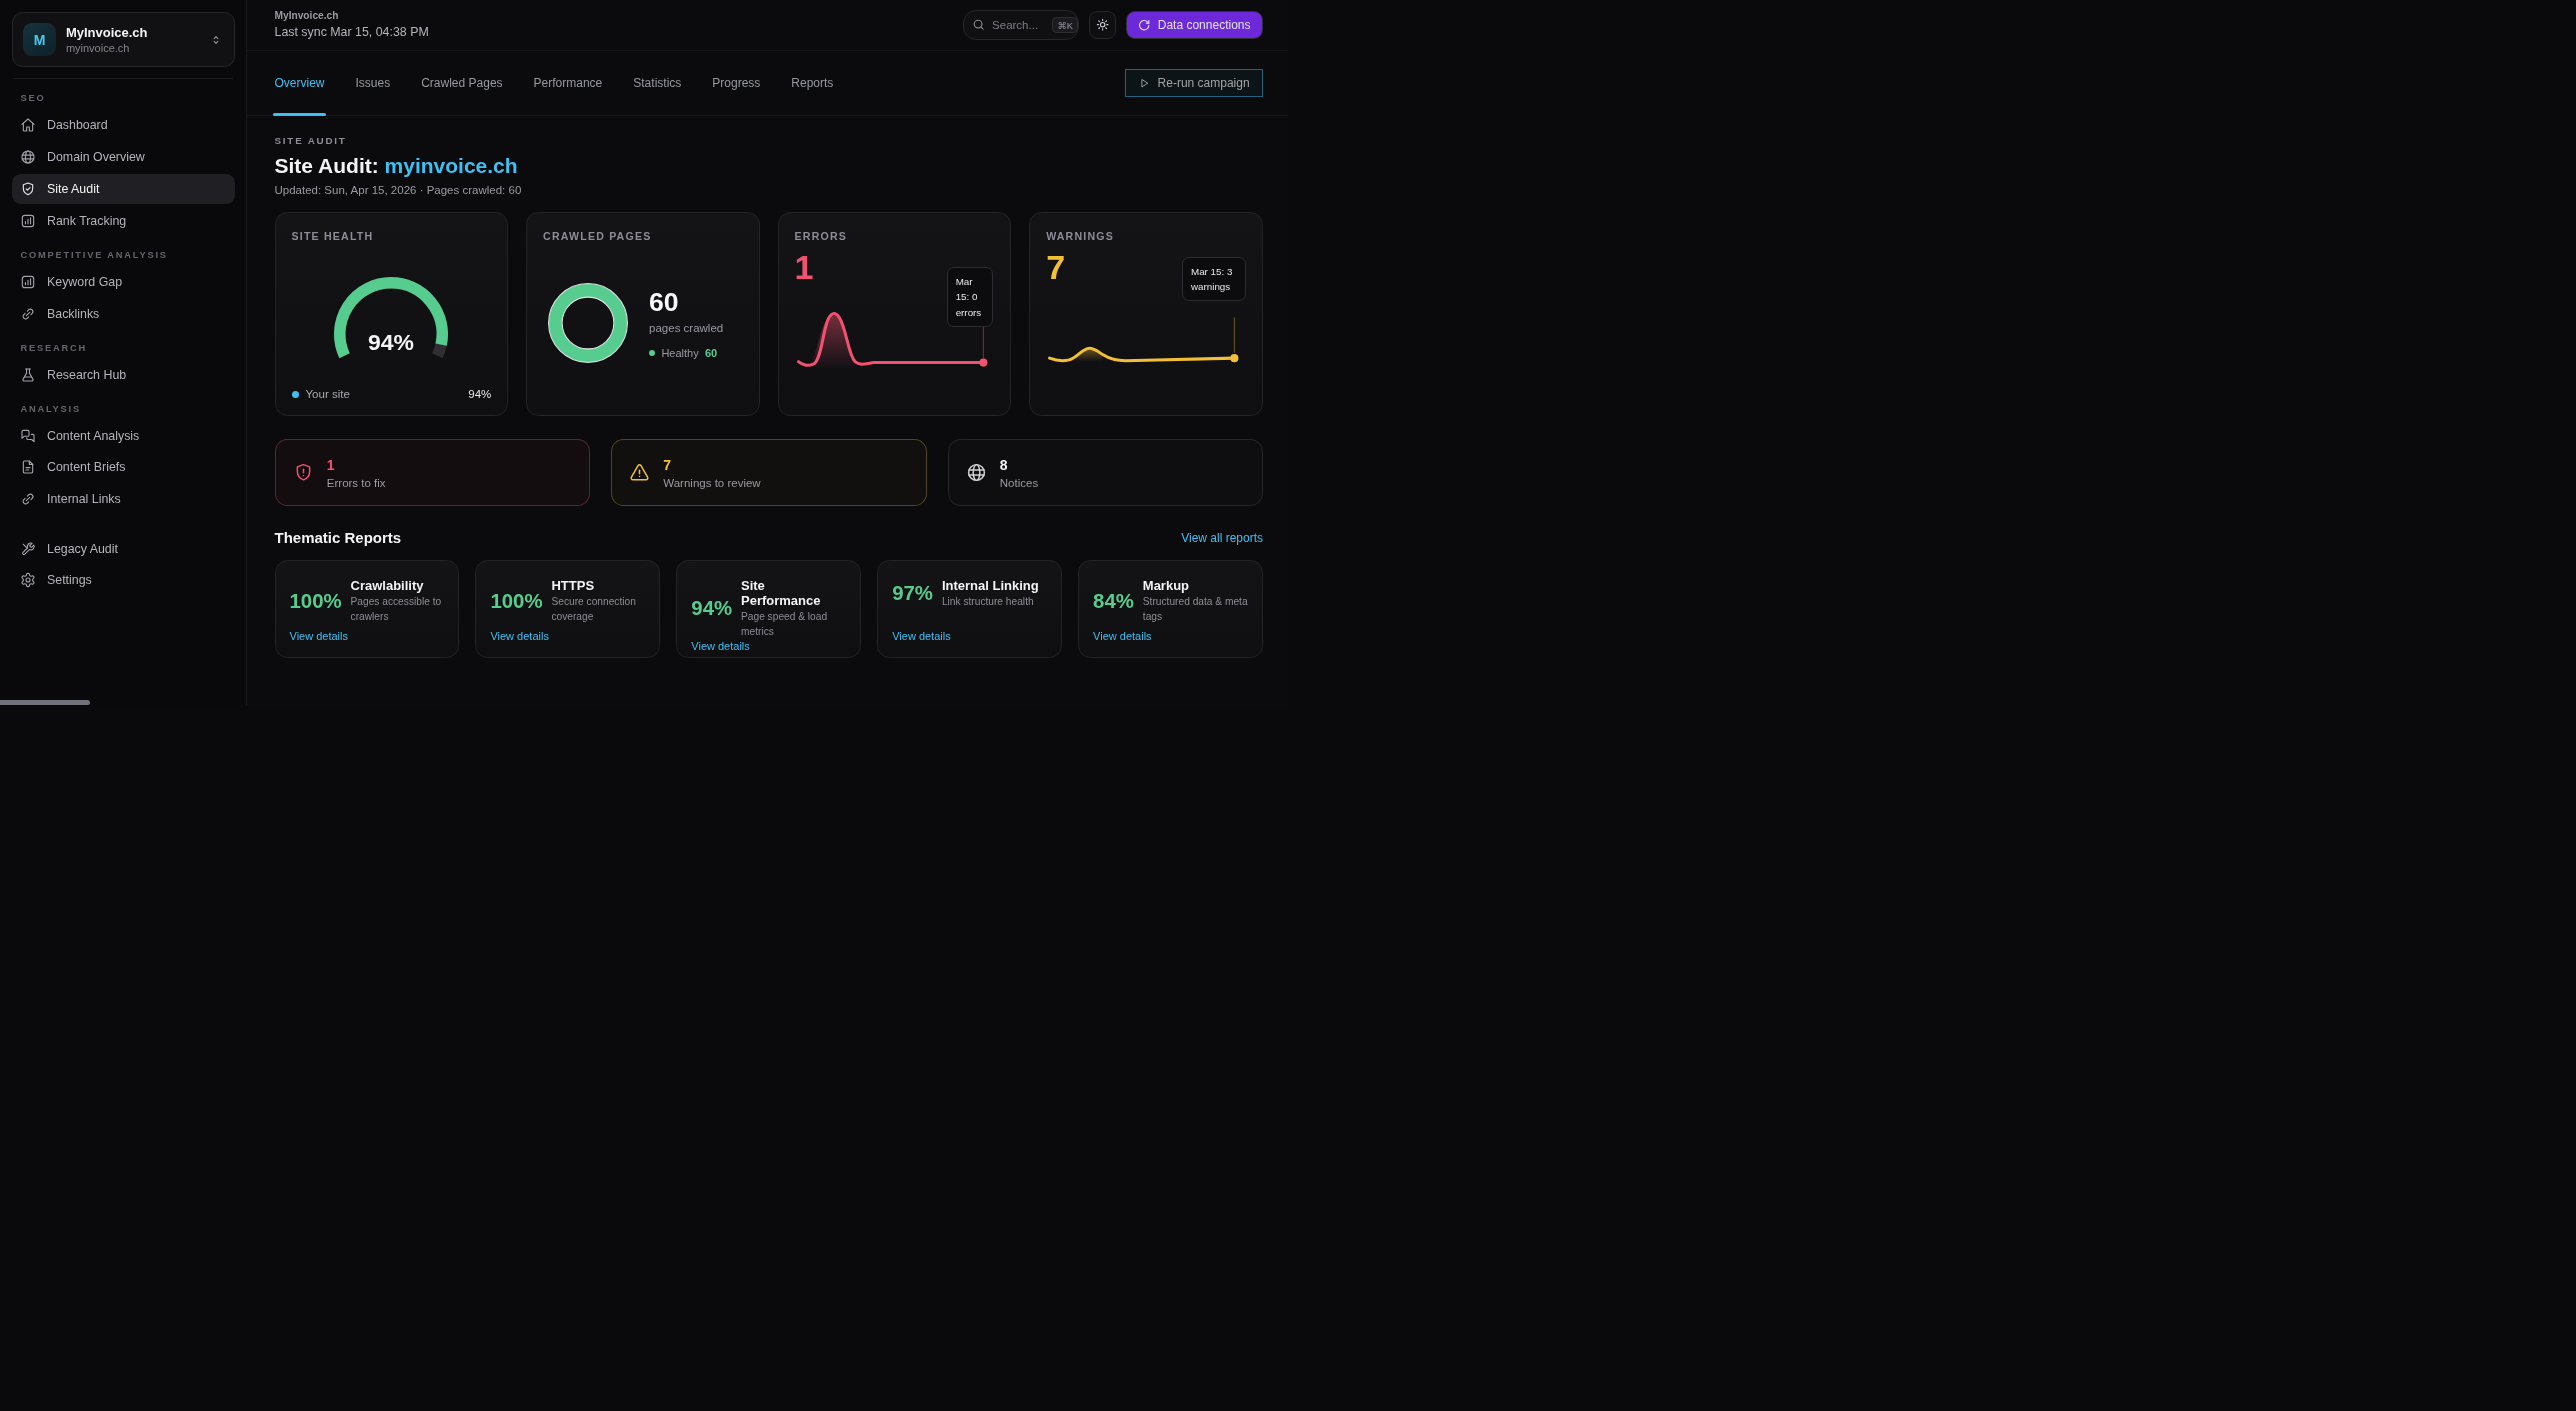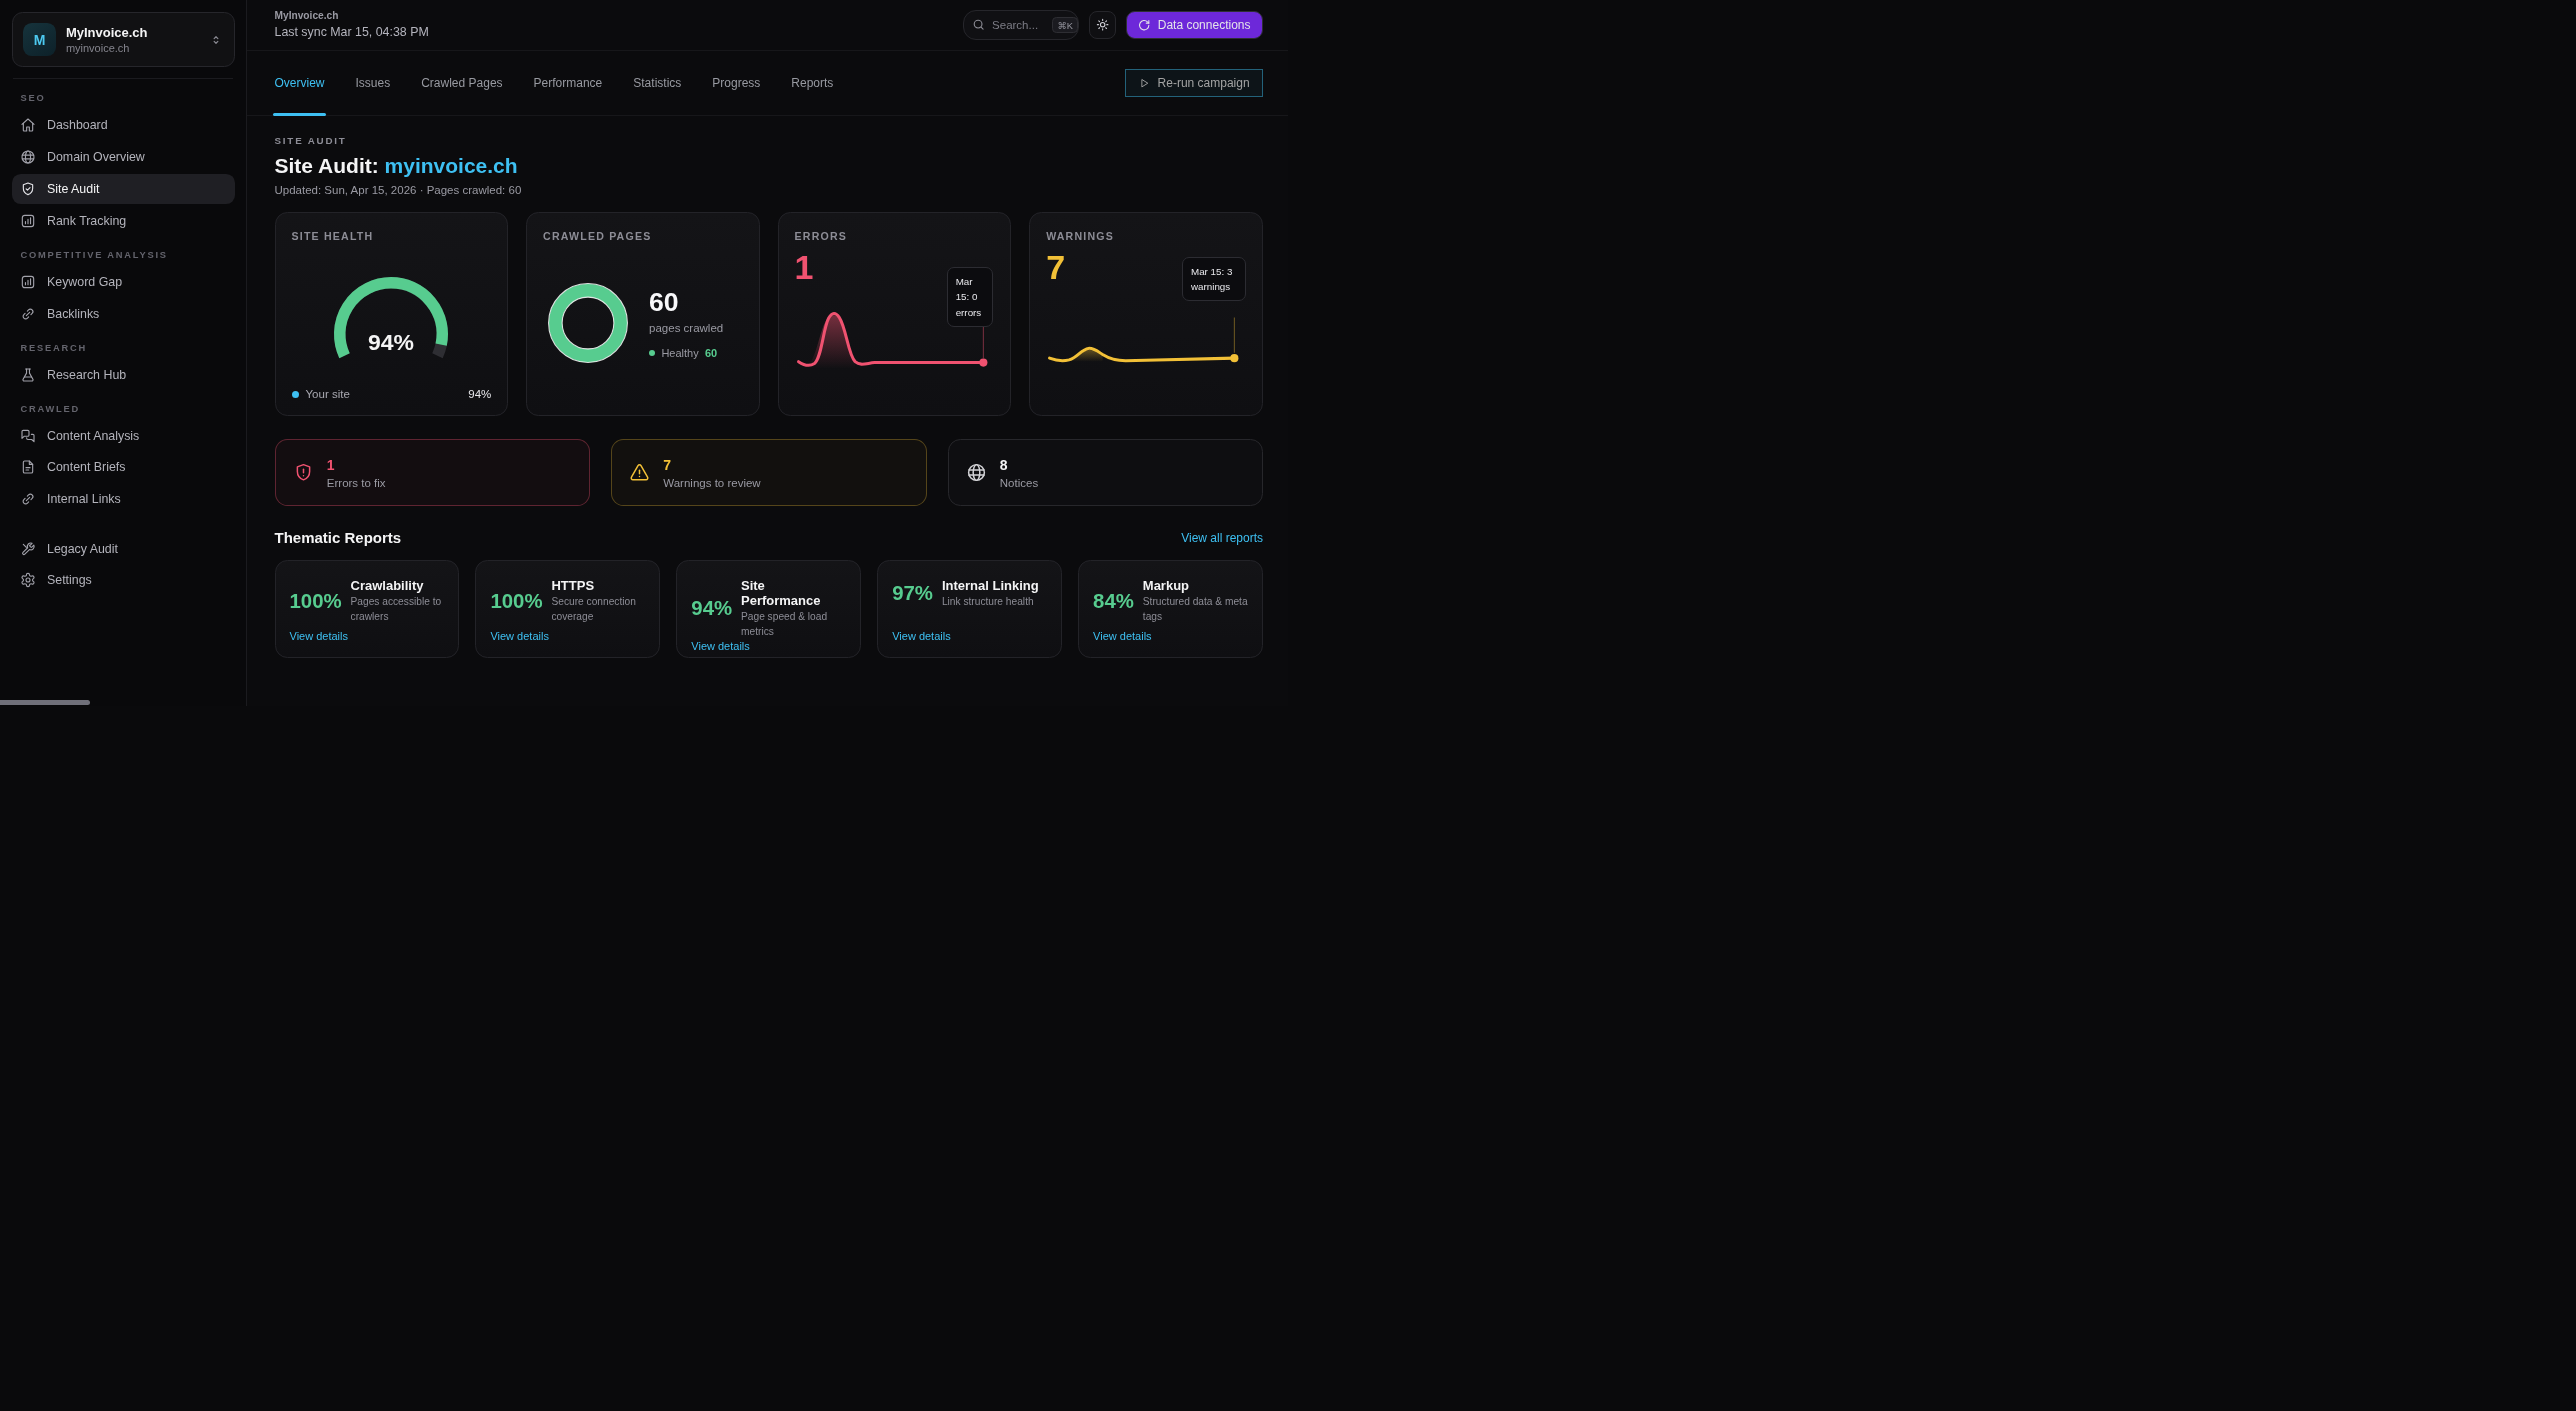--- a/index.html
+++ b/index.html
@@ -281,21 +281,21 @@
     <span class="nicon">
         <svg width="16" height="16" viewBox="0 0 24 24" fill="none" stroke="currentColor" stroke-width="1.7" stroke-linecap="round" stroke-linejoin="round">
           <path d="M9.8 3v6.2L4.6 18.4A1.8 1.8 0 0 0 6.2 21h11.6a1.8 1.8 0 0 0 1.6-2.6L14.2 9.2V3"></path>
           <path d="M8.3 3h7.4"></path>
           <path d="M6.8 15h10.4"></path>
         </svg>
       </span>
     <span>Research Hub</span>
   </div>
 
-  <div class="section-label">CRAWLED</div>
+  <div class="section-label">ANALYSIS</div>
   <div class="nav-item">
     <span class="nicon">
         <svg width="16" height="16" viewBox="0 0 24 24" fill="none" stroke="currentColor" stroke-width="1.7" stroke-linecap="round" stroke-linejoin="round">
           <path d="M13.5 10.5a1.8 1.8 0 0 1-1.8 1.8H6.5L3 15.5V5.3a1.8 1.8 0 0 1 1.8-1.8h6.9a1.8 1.8 0 0 1 1.8 1.8Z"></path>
           <path d="M17 9.5h2.2A1.8 1.8 0 0 1 21 11.3v9.2l-3.5-3.2h-5.7a1.8 1.8 0 0 1-1.8-1.8v-.9"></path>
         </svg>
       </span>
     <span>Content Analysis</span>
   </div>
   <div class="nav-item">

